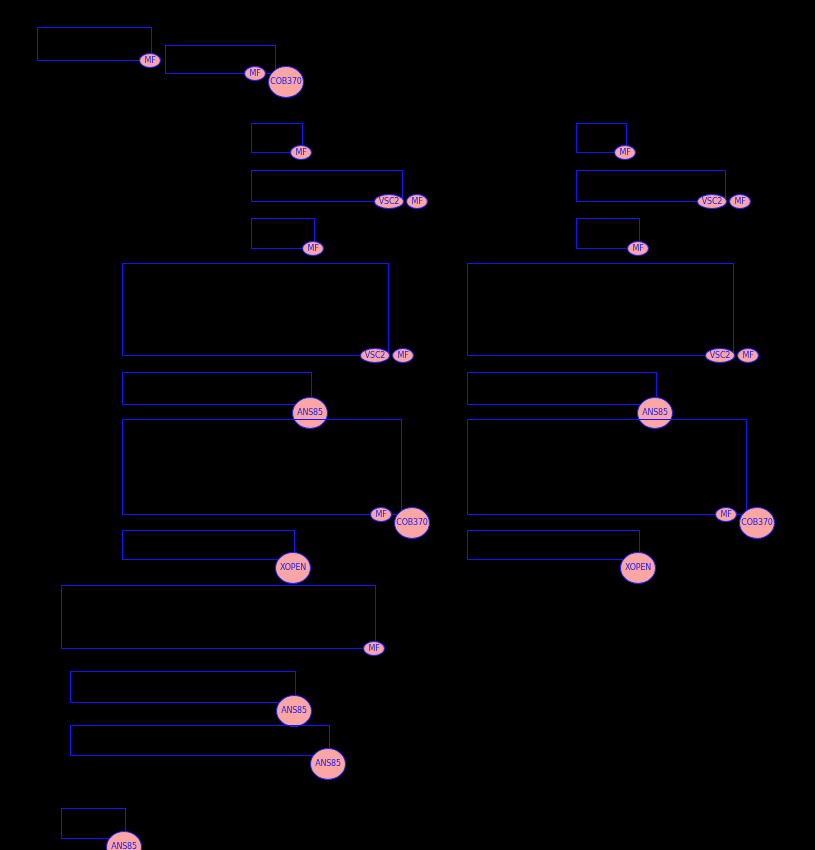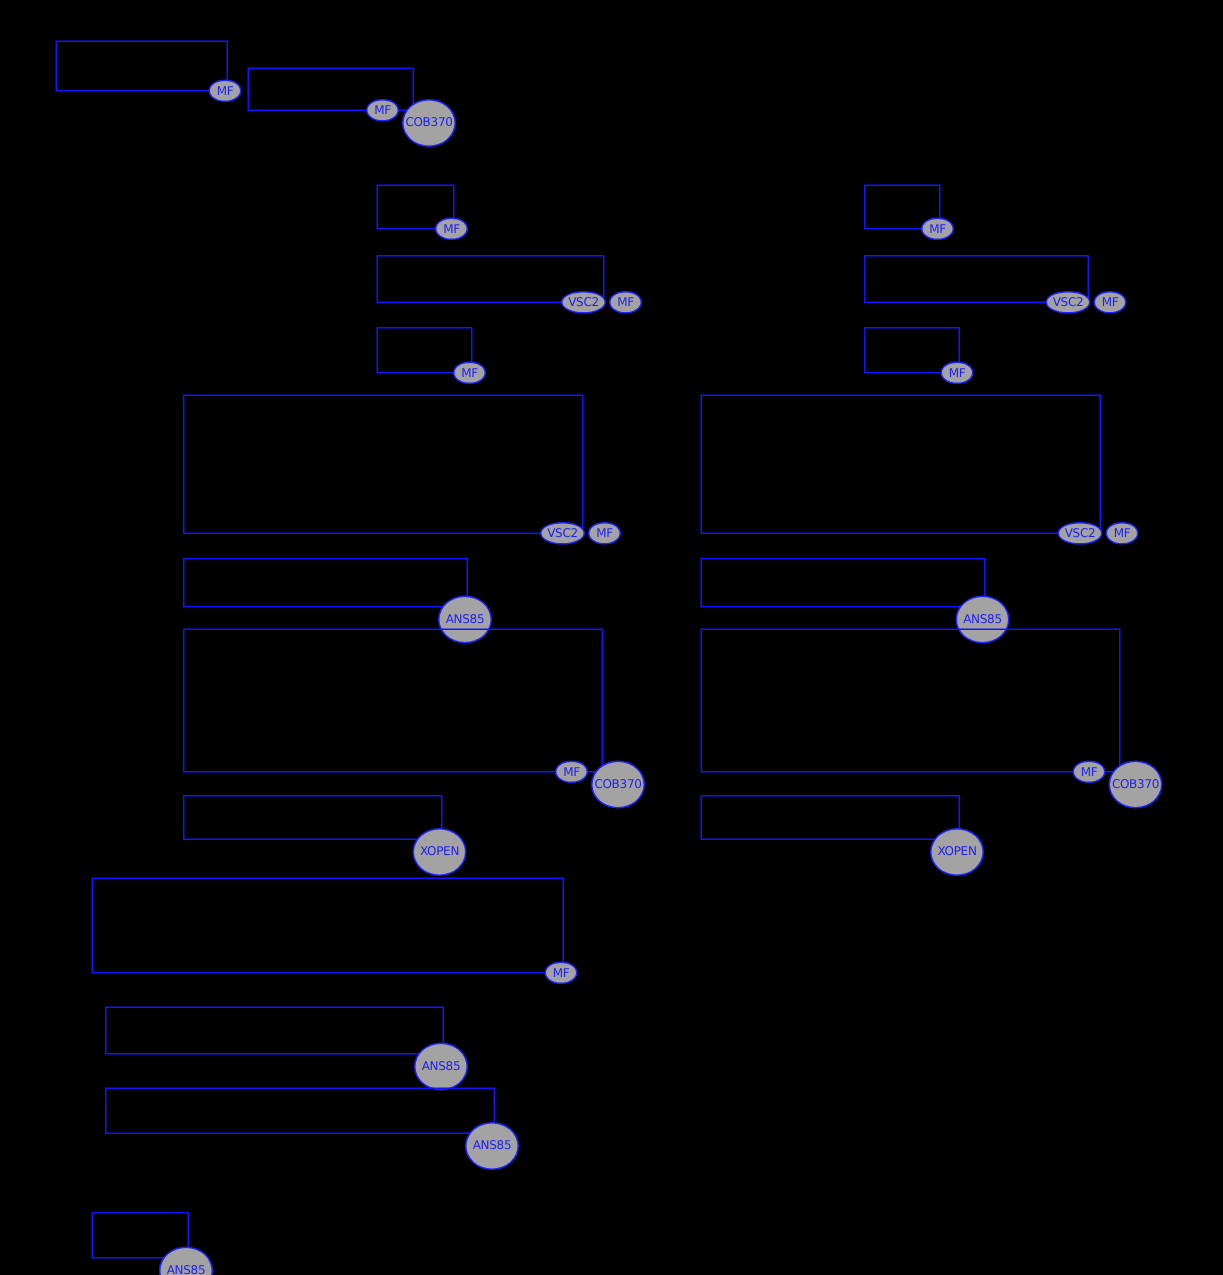--- a/index.html
+++ b/index.html
@@ -20,21 +20,21 @@
   }
   .region {
     position: absolute;
     box-sizing: border-box;
     border: 1px solid #1414ff;
     background: transparent;
   }
   .badge {
     position: absolute;
     box-sizing: border-box;
-    background: #a3a3a3;
+    background: #fca5a5;
     border: 1px solid #2020ff;
     border-radius: 50%;
     color: #2222ee;
     font-family: "DejaVu Sans", sans-serif;
     font-size: 8px;
     line-height: 1;
     letter-spacing: -0.2px;
     display: flex;
     align-items: center;
     justify-content: center;

